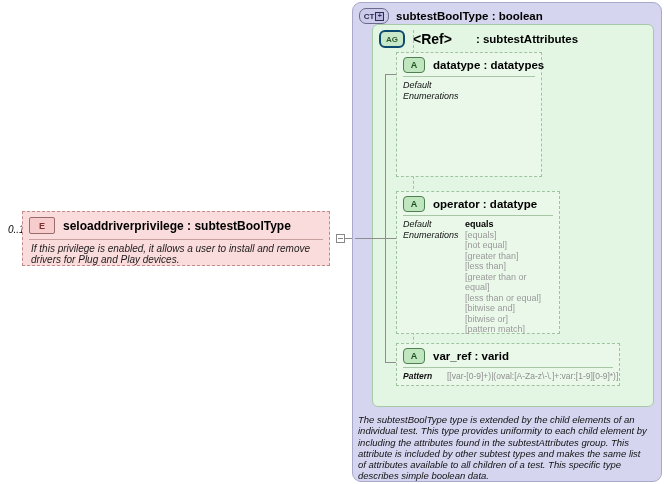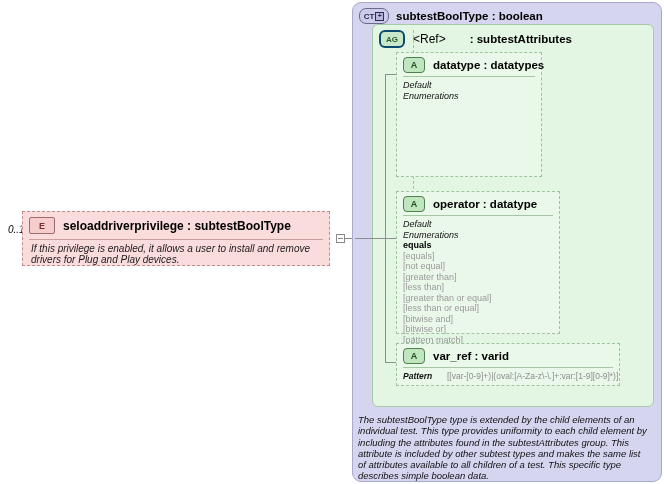--- a/index.html
+++ b/index.html
@@ -137,21 +137,21 @@
     background: #c9e8c9;
     border: 2px solid #0c4a6e;
     border-radius: 6px;
     display: flex; align-items: center; justify-content: center;
     font-size: 8px; font-weight: bold;
     color: #2c5c2c;
     margin-right: 8px;
     flex: none;
   }
   #ag-title {
-    font-size: 12px; font-weight: normal; color: #000;
+    font-size: 14px; font-weight: bold; color: #000;
   }
   #ag-type {
     font-size: 11.5px; font-weight: bold; color: #000;
     margin-left: 24px;
   }
 
   
   .attr-box {
     position: absolute;
     background: #eaf8ea;
@@ -179,21 +179,20 @@
   }
   .attr-sep {
     height: 1px; background: #a6c6a6;
     margin: 0 6px;
   }
   .attr-body {
     display: flex;
     padding: 3px 6px 4px 6px;
     font-size: 9px;
     line-height: 10.5px;
-    flex-direction: column;
   }
   .attr-labels {
     font-style: italic;
     color: #111;
     width: 62px;
     flex: none;
   }
   .attr-values .default-val {
     font-weight: bold; color: #000;
   }

